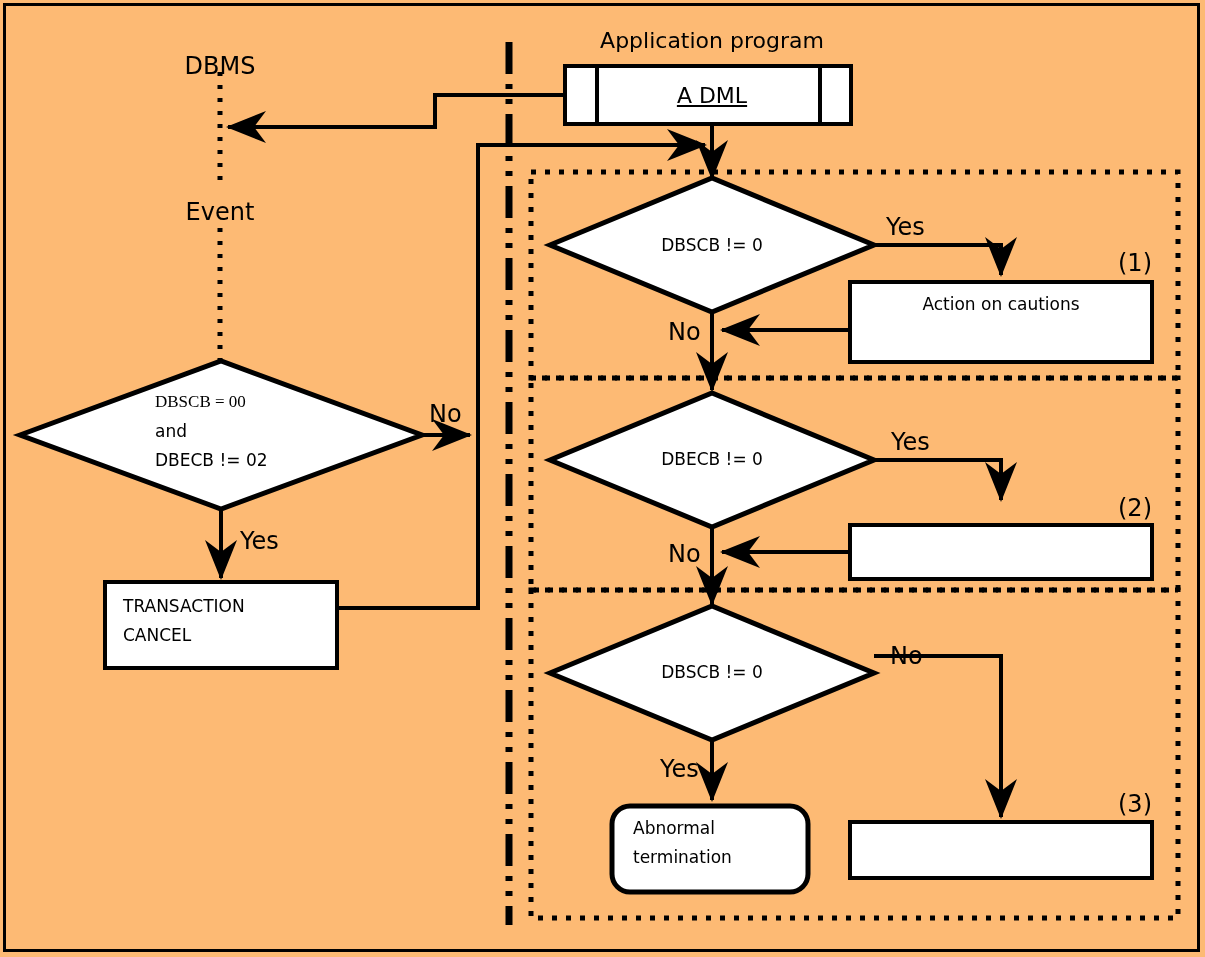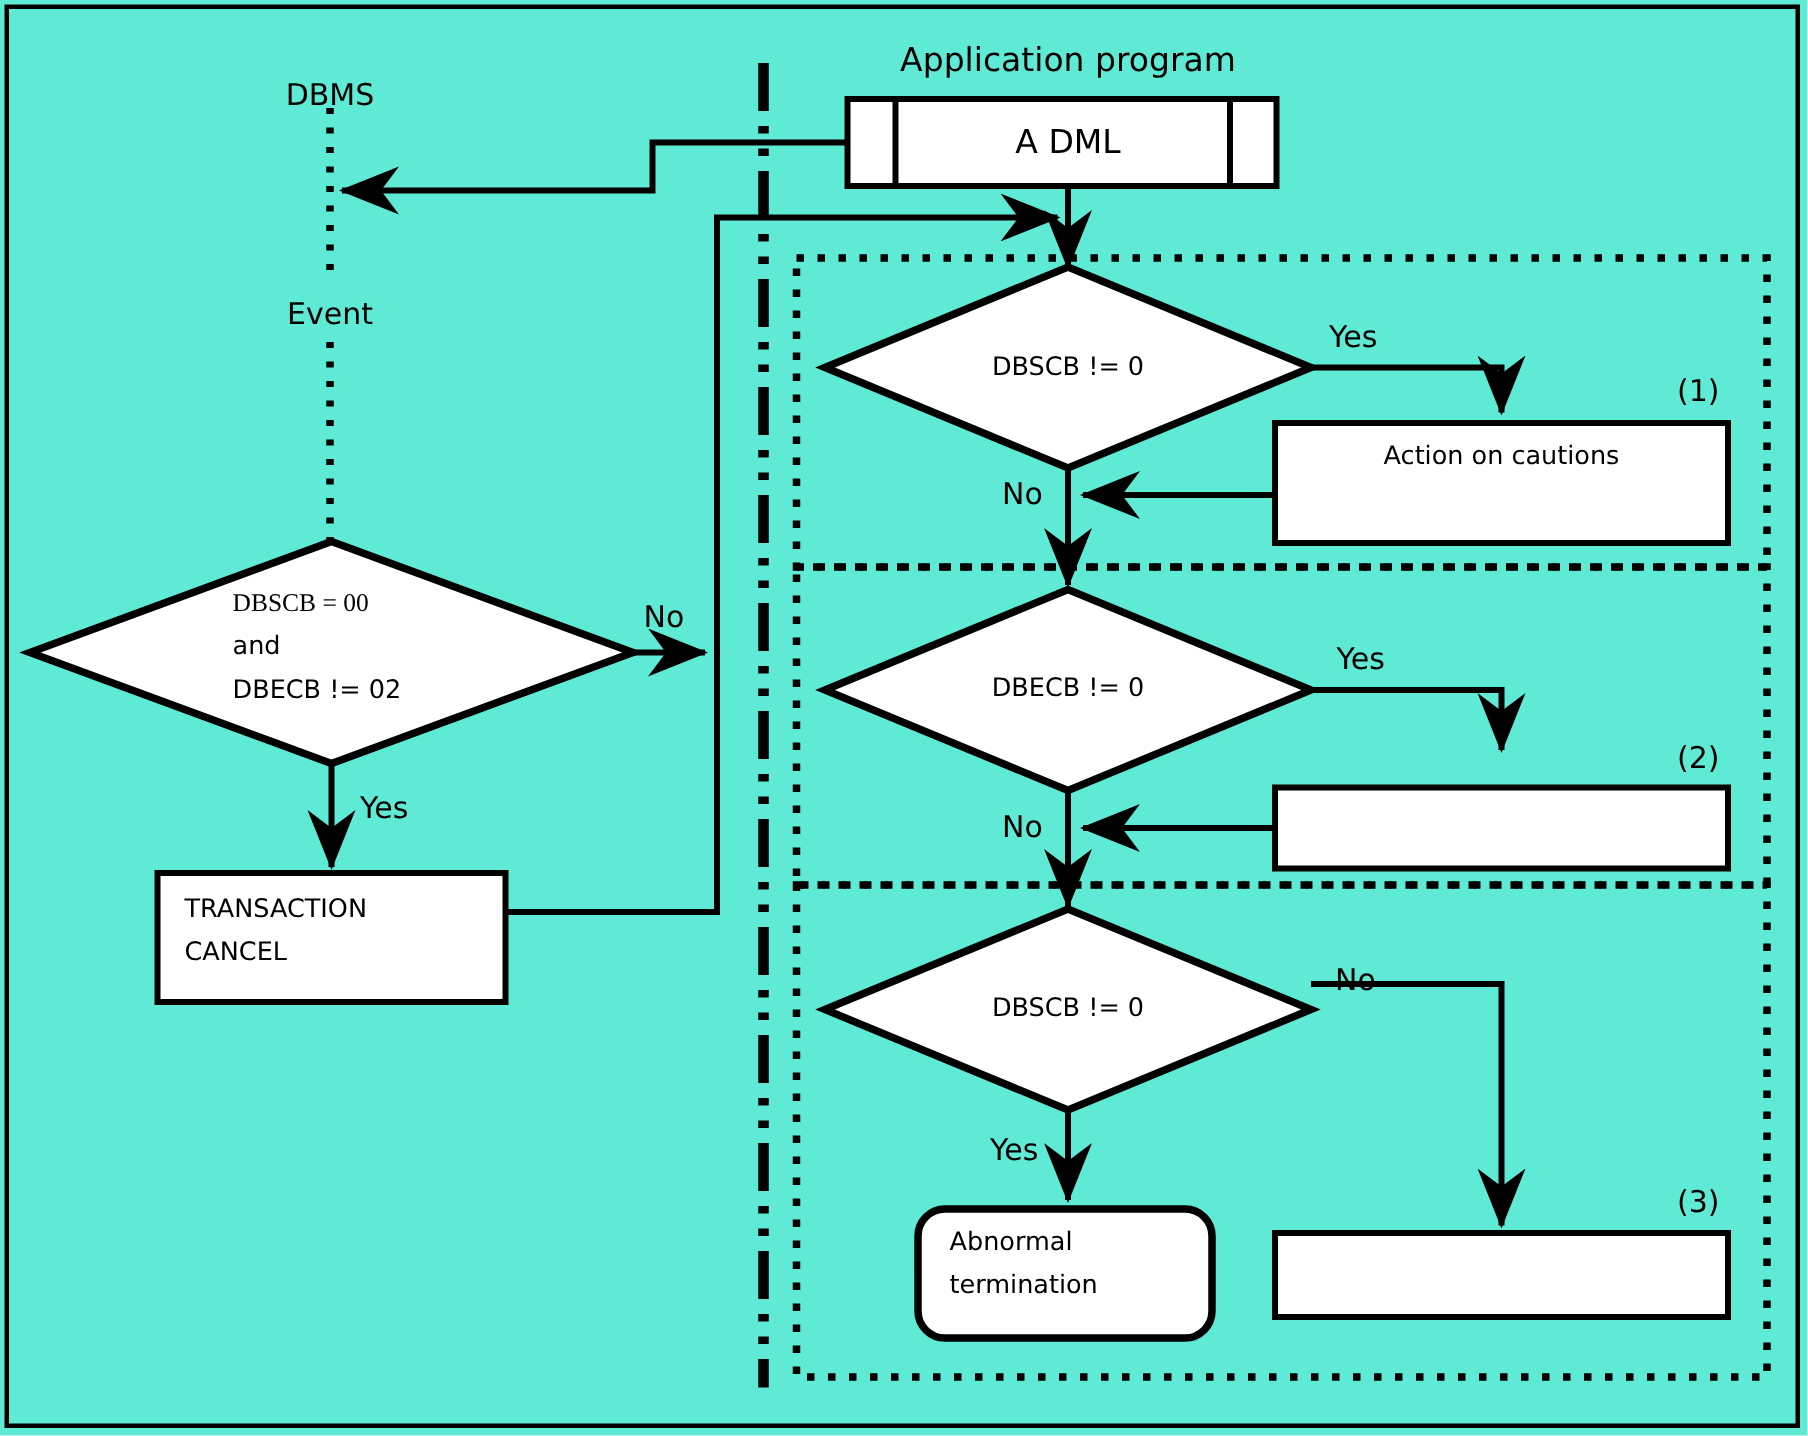--- a/index.html
+++ b/index.html
@@ -1,23 +1,23 @@
 <!DOCTYPE html>
 <html><head>
 <meta charset="utf-8">
 <style>
   html,body{margin:0;padding:0;background:#ffffff;}
   body{font-family:"DejaVu Sans","Liberation Sans",sans-serif;}
-  #root{position:relative;width:1205px;height:957px;background:#5eead4;overflow:hidden;}
+  #root{position:relative;width:1205px;height:957px;background:#fdba74;overflow:hidden;}
   #frame{position:absolute;left:3px;top:3px;width:1197px;height:949px;border:3px solid #000;box-sizing:border-box;}
   svg#canvas{position:absolute;left:0;top:0;width:1205px;height:957px;}
   .lbl{position:absolute;color:#000;white-space:pre;line-height:1.18;}
   .t22{font-size:22px;}
   .t21{font-size:17px;}
-  .t20{font-size:20px;}
+  .t20{font-size:24px;}
   .ctr{text-align:center;}
 </style>
 </head>
 <body>
 
 <div id="root">
   <div id="frame"></div>
 
   <svg id="canvas" viewBox="0 0 1205 957">
     <defs>
@@ -122,21 +122,21 @@
     </g>
     <g>
       <rect x="612" y="806" width="196" height="86" rx="18" ry="18" fill="#fff" stroke="#000" stroke-width="5"></rect>
     </g>
     <g>
       <rect x="850" y="822" width="302" height="56" fill="#fff" stroke="#000" stroke-width="4"></rect>
     </g>
   </svg>
 
   <div class="lbl t22 ctr" style="left:587px;top:28px;width:250px;">Application program</div>
-  <div class="lbl t22 ctr" style="left:600px;top:83px;width:224px;">A DML</div>
+  <div class="lbl t22 ctr" style="left:600px;top:83px;width:224px;text-decoration:underline;">A DML</div>
   <div class="lbl t20 ctr" style="left:160px;top:52px;width:120px;">DBMS</div>
   <div class="lbl t20 ctr" style="left:165px;top:198px;width:110px;">Event</div>
 
   <div class="lbl t21" style="left:155px;top:392px;font-family:Liberation Serif, serif;">DBSCB = 00</div>
   <div class="lbl t21" style="left:155px;top:421px;">and</div>
   <div class="lbl t21" style="left:155px;top:450px;">DBECB != 02</div>
   <div class="lbl t20" style="left:429px;top:400px;">No</div>
   <div class="lbl t20" style="left:240px;top:527px;">Yes</div>
   <div class="lbl t21" style="left:123px;top:596px;">TRANSACTION</div>
   <div class="lbl t21" style="left:123px;top:625px;">CANCEL</div>

